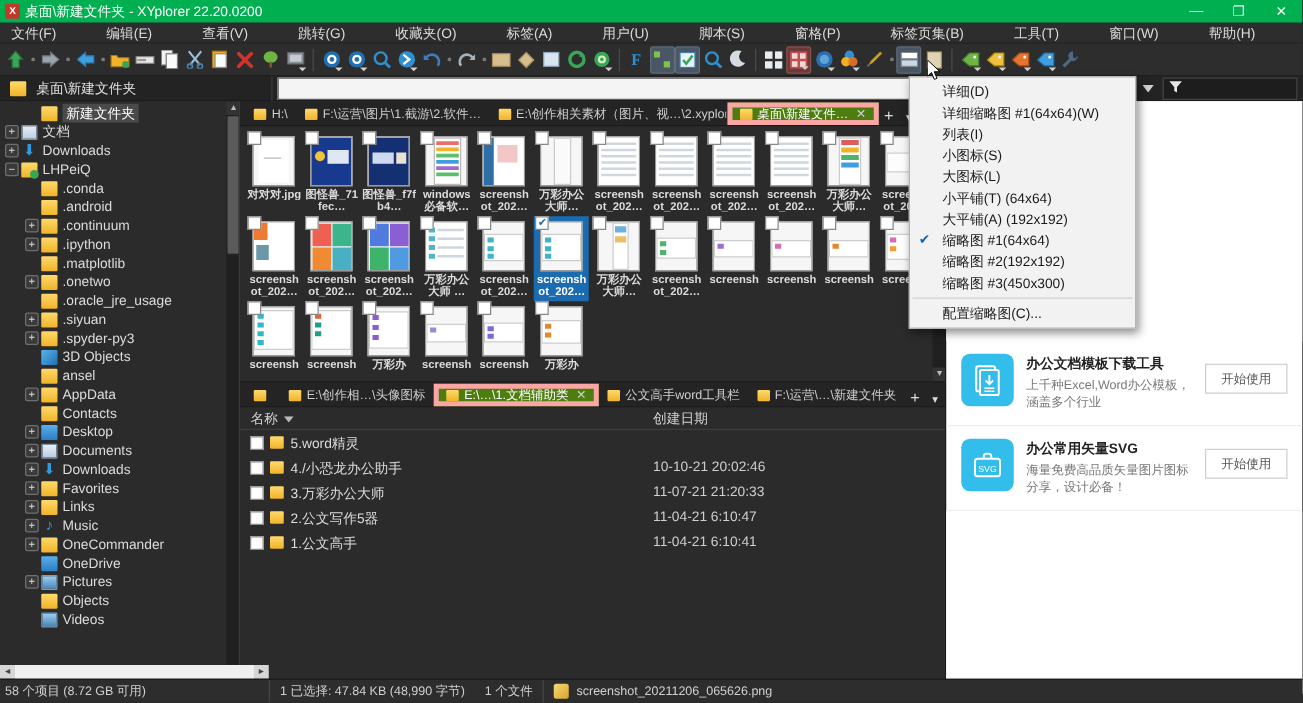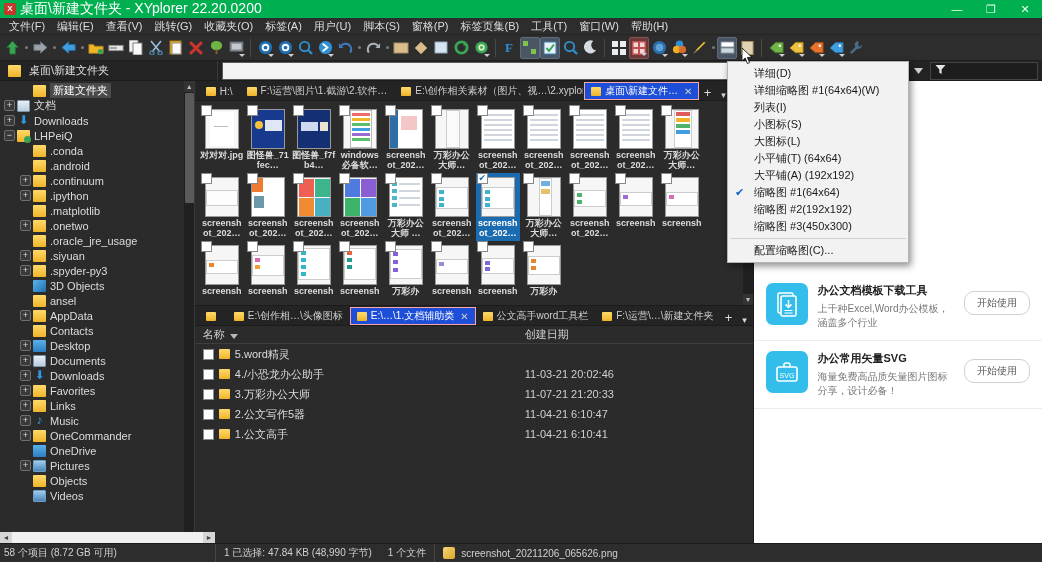--- a/index.html
+++ b/index.html
@@ -14,31 +14,31 @@
   
   .titlebar {
     height: 18px; background: #00b050; display: flex; align-items: center;
     padding: 0 2px; position: relative;
   }
   .titlebar-icon {
     width: 12px; height: 12px; background: #c0392b; border-radius: 2px;
     margin: 0 4px 0 2px; display: flex; align-items: center; justify-content: center;
     color: #fff; font-size: 8px; font-weight: bold; line-height: 1;
   }
-  .titlebar-text { color: #ffffff; font-size: 14px; white-space: nowrap; }
+  .titlebar-text { color: #ffffff; font-size: 11px; white-space: nowrap; }
   .win-buttons { position: absolute; right: 0; top: 0; height: 18px; display: flex; }
   .win-btn {
     width: 34px; height: 18px; display: flex; align-items: center; justify-content: center;
     color: #eafff2; font-size: 11px;
   }
 
   
   .menubar {
     height: 17px; background: #2d2d2d; display: flex; align-items: center;
-    padding-left: 3px; border-bottom: 1px solid #242424;
+    padding-left: 3px; border-bottom: 1px solid #242424; gap: 28px;
   }
   .menu-item {
     padding: 1px 6px; color: #dcdcdc; font-size: 11px; white-space: nowrap;
   }
 
   
   .toolbar {
     height: 26px; background: #2d2d2d; display: flex; align-items: center;
     padding: 0 2px; border-bottom: 1px solid #1f1f1f;
   }
@@ -131,21 +131,21 @@
     height: 20px; background: #242424; display: flex; align-items: flex-end;
     padding-left: 4px; border-bottom: 1px solid #1b1b1b;
   }
   .tab {
     height: 18px; display: flex; align-items: center; gap: 4px;
     padding: 0 6px; font-size: 10px; color: #cfcfcf; white-space: nowrap;
     border: 1px solid transparent; max-width: 190px; overflow: hidden;
   }
   .tab .ficon { width: 10px; height: 9px; background: linear-gradient(180deg,#ffd96b,#f0b429); flex:0 0 auto; border-radius:1px; }
   .tab.active {
-    background: #1d4ed8; border: 1px solid #fca5a5; color: #ffffff;
+    background: #4d7c0f; border: 4px solid #fca5a5; color: #ffffff;
   }
   .tab .x { color: #cfcfcf; font-size: 10px; margin-left: 2px; }
   .tab-plus { width: 16px; text-align: center; color: #ddd; font-size: 13px; }
   .tab-caret { width: 16px; text-align: center; color: #ddd; font-size: 9px; }
 
   
   .thumb-pane {
     height: 205px; background: #2b2b2b; position: relative; overflow: hidden;
     border-bottom: 1px solid #1b1b1b;
   }
@@ -209,21 +209,21 @@
   .ad-ico {
     width: 42px; height: 42px; border-radius: 7px; flex: 0 0 auto;
     background: #32bdeb; display: flex; align-items: center; justify-content: center;
     color: #fff;
   }
   .ad-body { flex: 1; min-width: 0; }
   .ad-title { font-size: 11px; font-weight: bold; color: #222; margin-bottom: 4px; }
   .ad-desc { font-size: 10px; color: #777; line-height: 14px; }
   .ad-btn {
     flex: 0 0 auto; width: 66px; height: 24px; border: 1px solid #cfcfcf;
-    border-radius: 10px; display: flex; align-items: center; justify-content: center;
+    border-radius: 0; display: flex; align-items: center; justify-content: center;
     font-size: 10px; color: #555; margin-top: 8px; background: #fff;
   }
   .ad-rest { flex: 1; background: #ffffff; }
 
   
   .dropdown {
     position: absolute; left: 727px; top: 61px; width: 182px;
     background: #f2f2f2; border: 1px solid #b4b4b4; z-index: 200;
     padding: 3px 0; box-shadow: 2px 3px 7px rgba(0,0,0,.45);
   }
@@ -1147,21 +1147,21 @@
               <span class="row-ico"></span>
               <span>5.word精灵</span>
             </div>
           </div>
           <div class="list-row">
             <div class="row-name">
               <span class="row-chk"></span>
               <span class="row-ico"></span>
               <span>4./小恐龙办公助手</span>
             </div>
-            <div class="row-date">11-03-21 20:02:46</div>
+            <div class="row-date">10-10-21 20:02:46</div>
           </div>
           <div class="list-row">
             <div class="row-name">
               <span class="row-chk"></span>
               <span class="row-ico"></span>
               <span>3.万彩办公大师</span>
             </div>
             <div class="row-date">11-07-21 21:20:33</div>
           </div>
           <div class="list-row">

